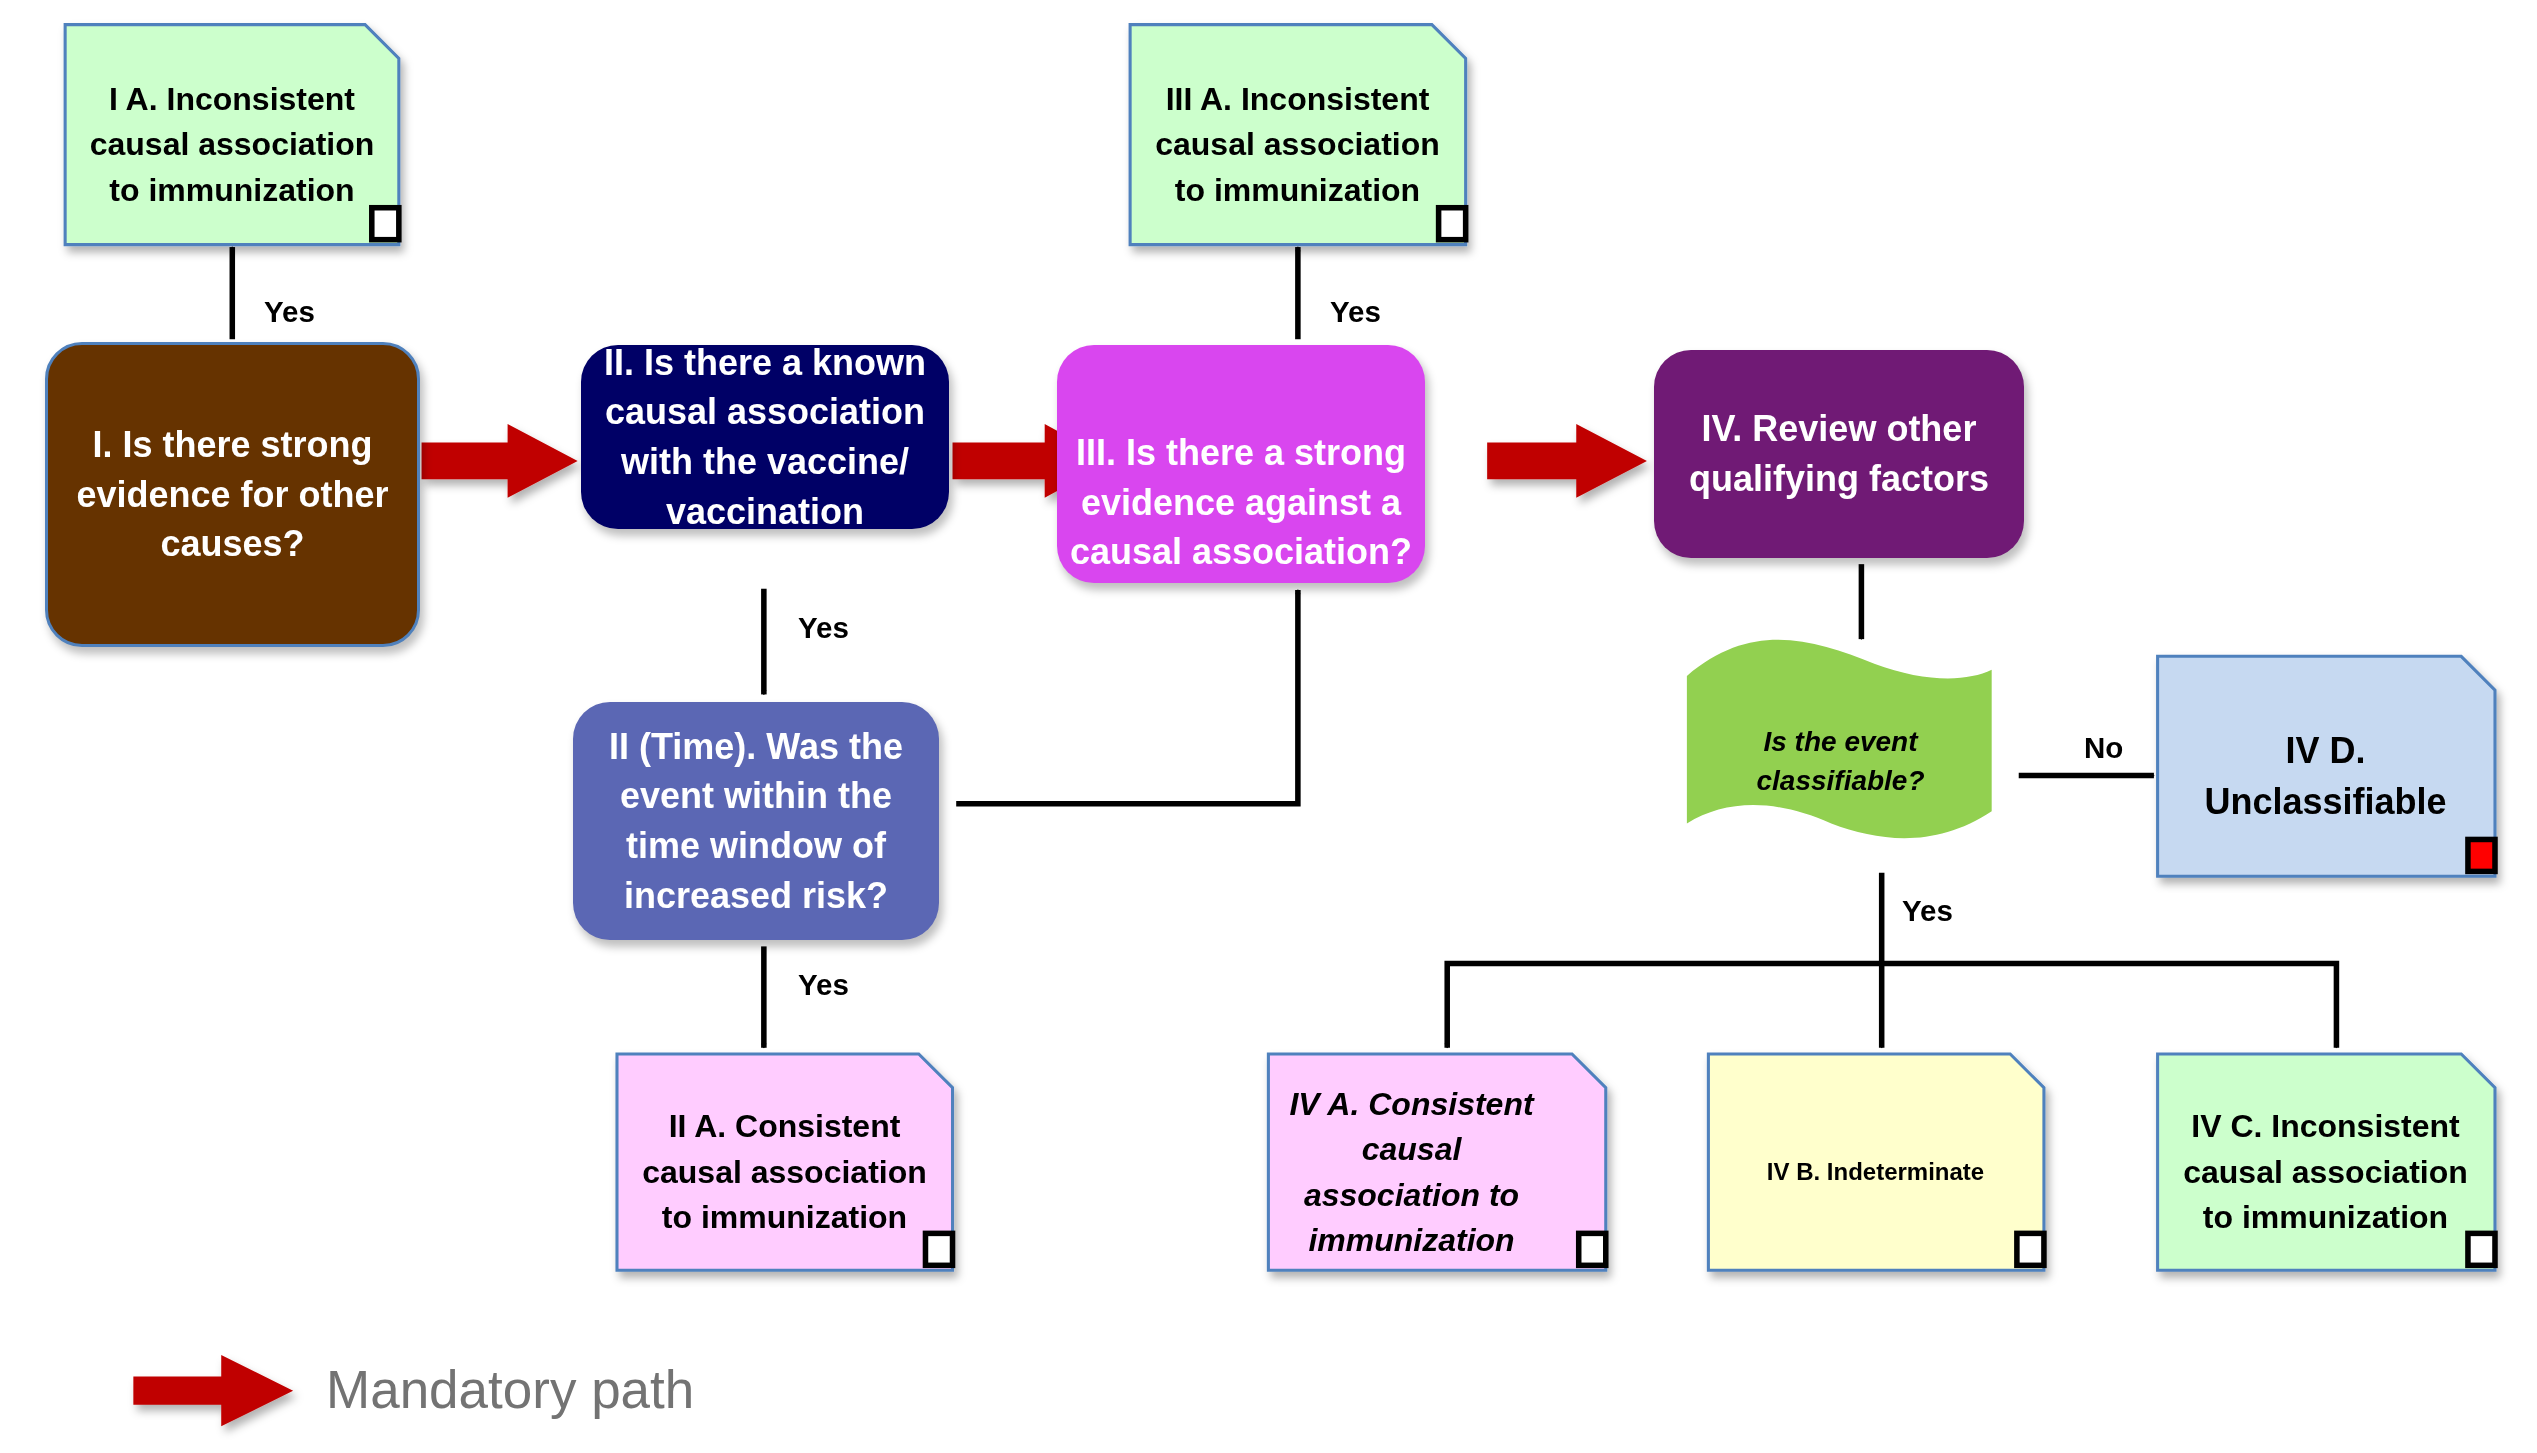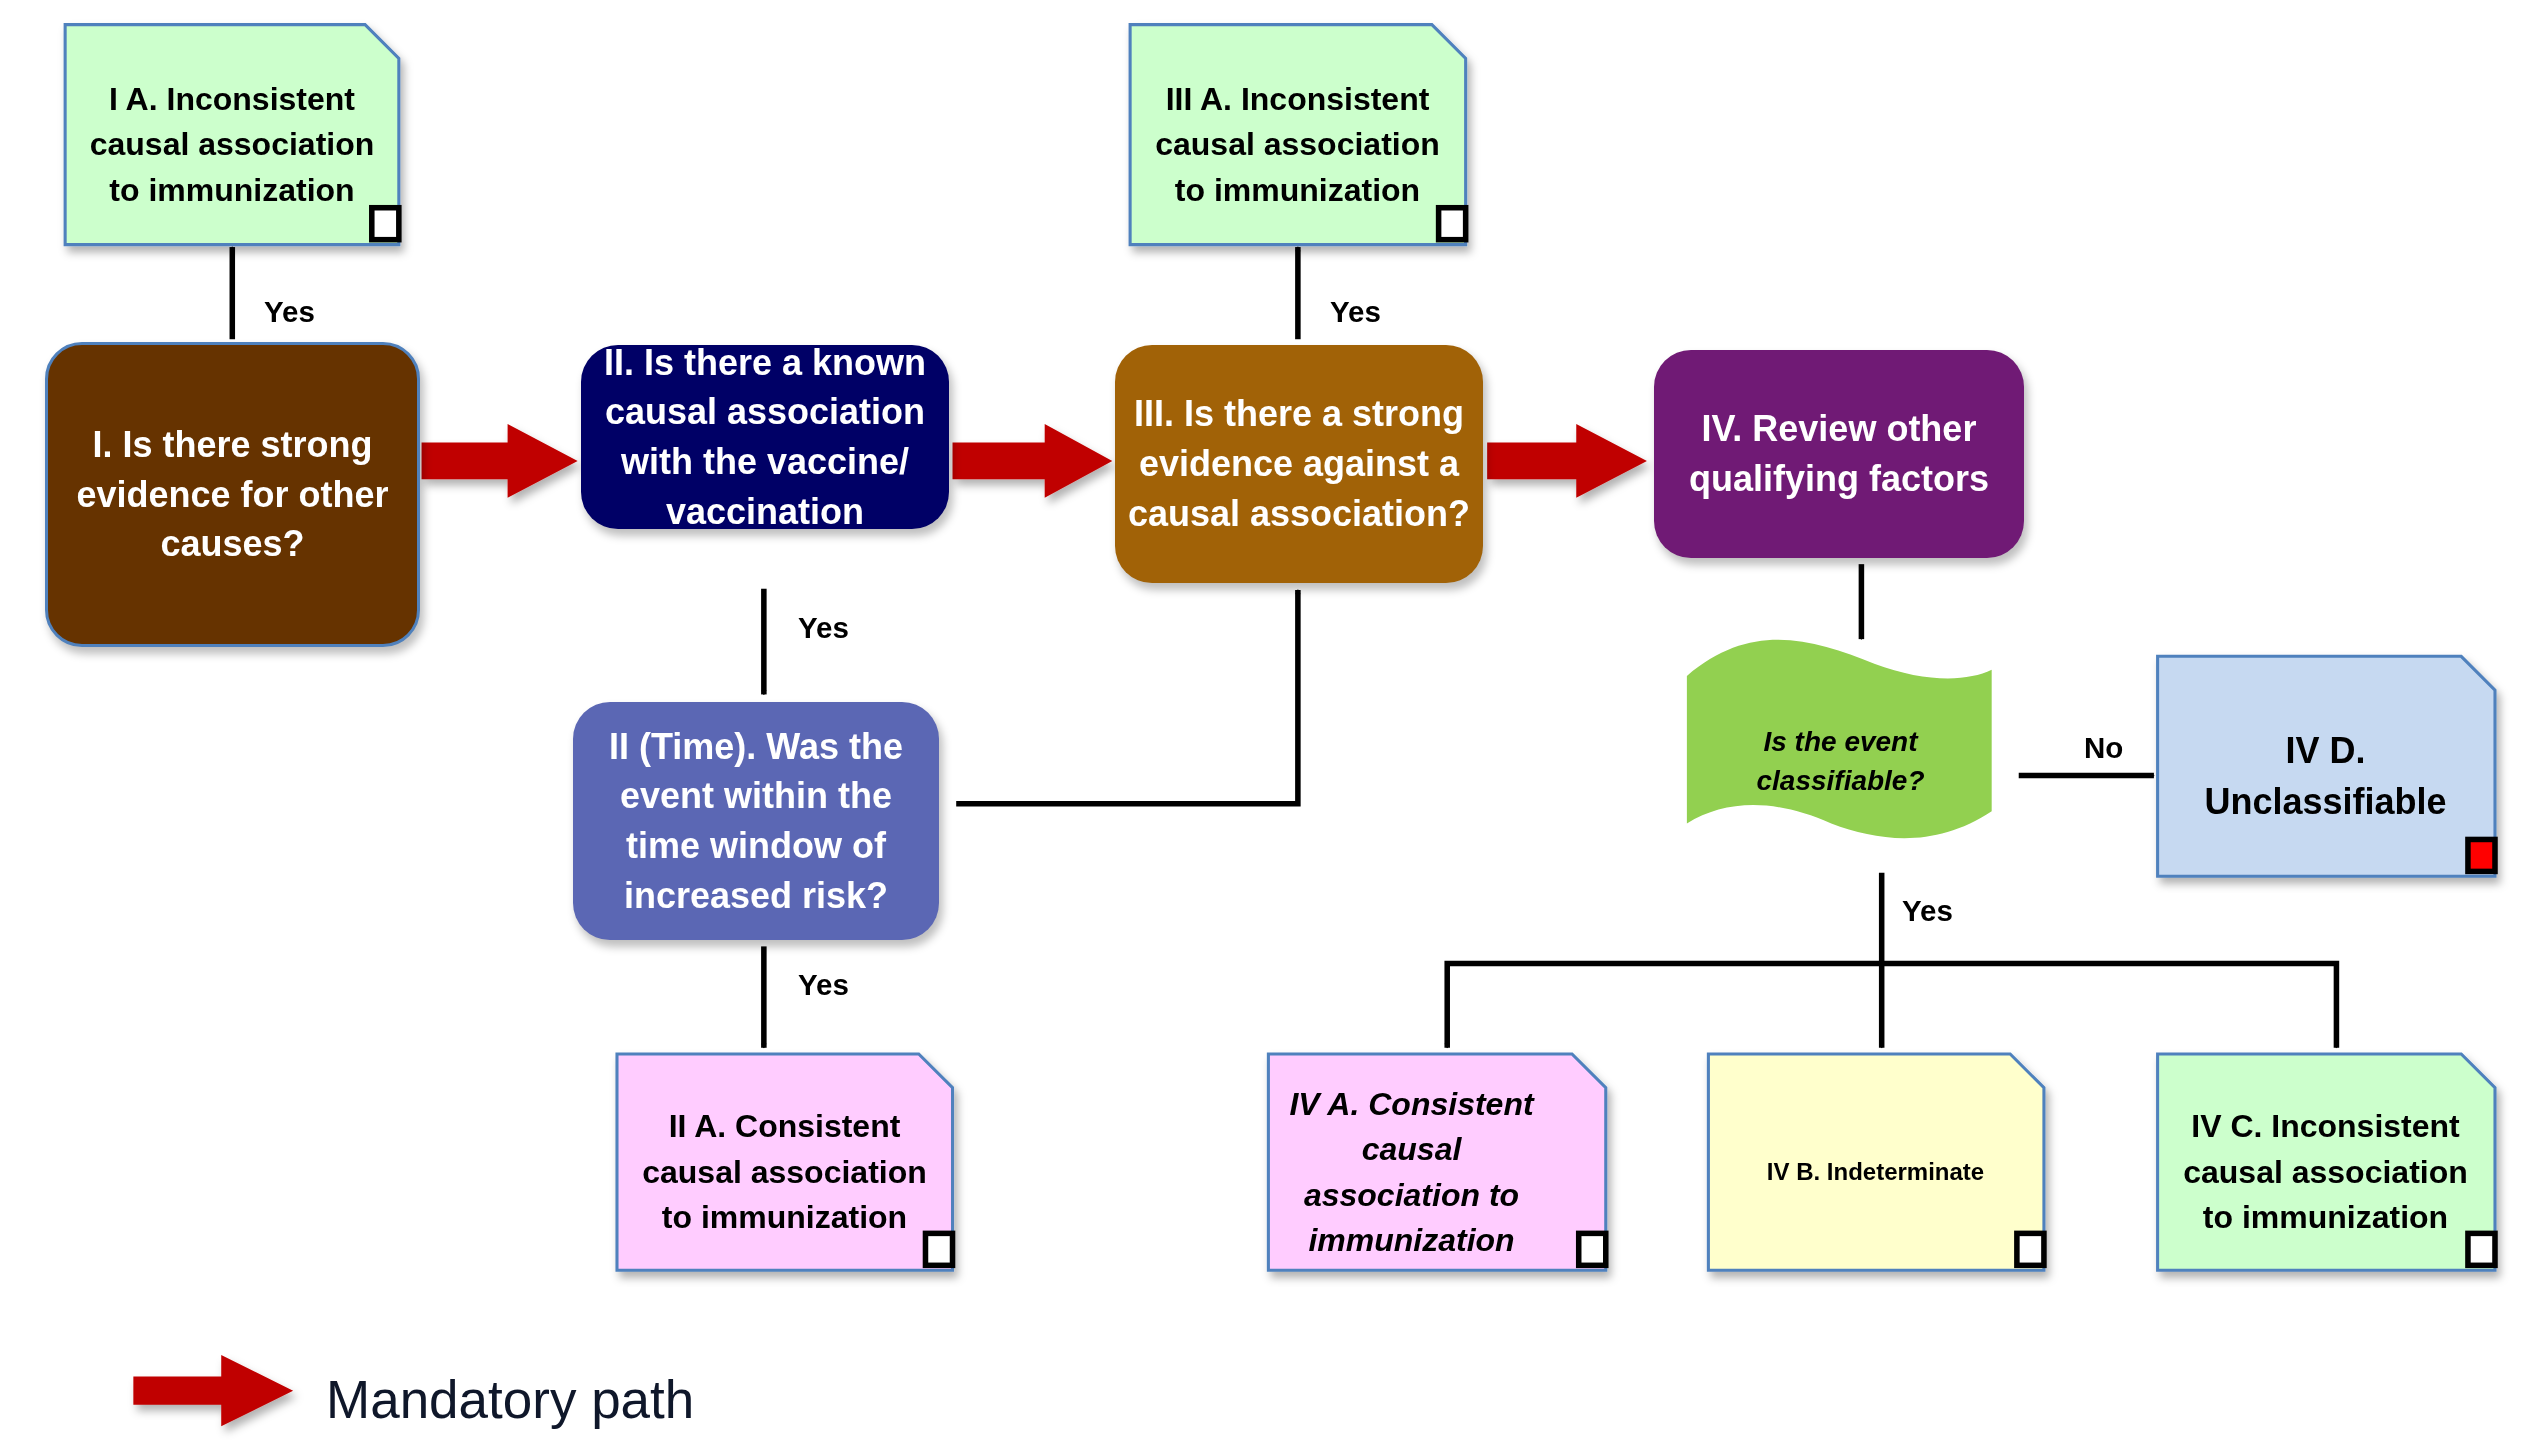--- a/index.html
+++ b/index.html
@@ -2,21 +2,21 @@
 <html style="font-size:9.8px"><head>
 <meta charset="utf-8">
 <style>
   html,body{margin:0;padding:0;background:#ffffff;}
   body{width:2538px;height:1454px;position:relative;overflow:hidden;font-family:"Liberation Sans",sans-serif;}
   #canvas{position:absolute;left:0;top:0;}
   .node{position:absolute;display:flex;align-items:center;justify-content:center;text-align:center;box-sizing:border-box;font-weight:bold;line-height:1.38;}
   .q{border-radius:37px;color:#ffffff;font-size:36px;padding:6.1px 12.3px;box-shadow:3.7px 6.1px 8.6px rgba(0,0,0,0.25);}
   .note-text{position:absolute;display:flex;align-items:center;justify-content:center;text-align:center;font-weight:bold;color:#000;font-size:32px;line-height:1.42;box-sizing:border-box;padding:0 8px;}
   .lbl{position:absolute;font-weight:bold;font-size:29.5px;color:#000;}
-  .legend-text{position:absolute;font-size:53px;color:#0f172a;margin-top:10px;}
+  .legend-text{position:absolute;font-size:53px;color:#737373;}
 </style>
 </head>
 <body>
 
 <svg id="canvas" width="2538" height="1454" viewBox="0 0 4130 2366">
   <defs>
     <marker id="ah" viewBox="0 0 20 20" refX="17" refY="10" markerWidth="9" markerHeight="9" orient="auto" markerUnits="userSpaceOnUse">
       <path d="M2,2 L18,10 L2,18" fill="none" stroke="#000" stroke-width="3"></path>
     </marker>
     <filter id="sh" x="-10%" y="-10%" width="130%" height="130%">
@@ -66,21 +66,21 @@
 
 <div class="node q" id="nI" style="left: 45px; top: 342px; width: 375px; height: 305px; border: 3.1px solid rgb(79, 129, 189); background: rgb(102, 51, 0);">
   <span>I. Is there strong evidence for other causes?</span>
 </div>
 <div class="node q" id="nII" style="left: 581px; top: 345px; width: 368px; height: 184px; background: rgb(0, 0, 102);">
   <span>II. Is there a known causal association with the vaccine/ vaccination</span>
 </div>
 <div class="node q" id="nIIt" style="left: 542px; top: 702px; width: 366px; height: 238px; background: rgb(91, 103, 180); margin-left: 31px;">
   <span>II (Time). Was the event within the time window of increased risk?</span>
 </div>
-<div class="node q" id="nIII" style="left: 1115px; top: 345px; width: 368px; height: 238px; background: #a16207;">
+<div class="node q" id="nIII" style="left: 1057px; top: 345px; width: 368px; height: 238px; background: #d946ef; align-items: flex-end;">
   <span>III. Is there a strong evidence against a causal association?</span>
 </div>
 <div class="node q" id="nIV" style="left: 1654px; top: 350px; width: 370px; height: 208px; background: #701a75;">
   <span>IV. Review other qualifying factors</span>
 </div>
 <div class="node" style="left:1696px;top:700px;width:289px;height:123px;font-size:28px;color:#000;font-style:italic;">
   <span>Is the event classifiable?</span>
 </div>
 
 <div class="note-text" style="left:65px;top:46px;width:334px;height:198px;">

